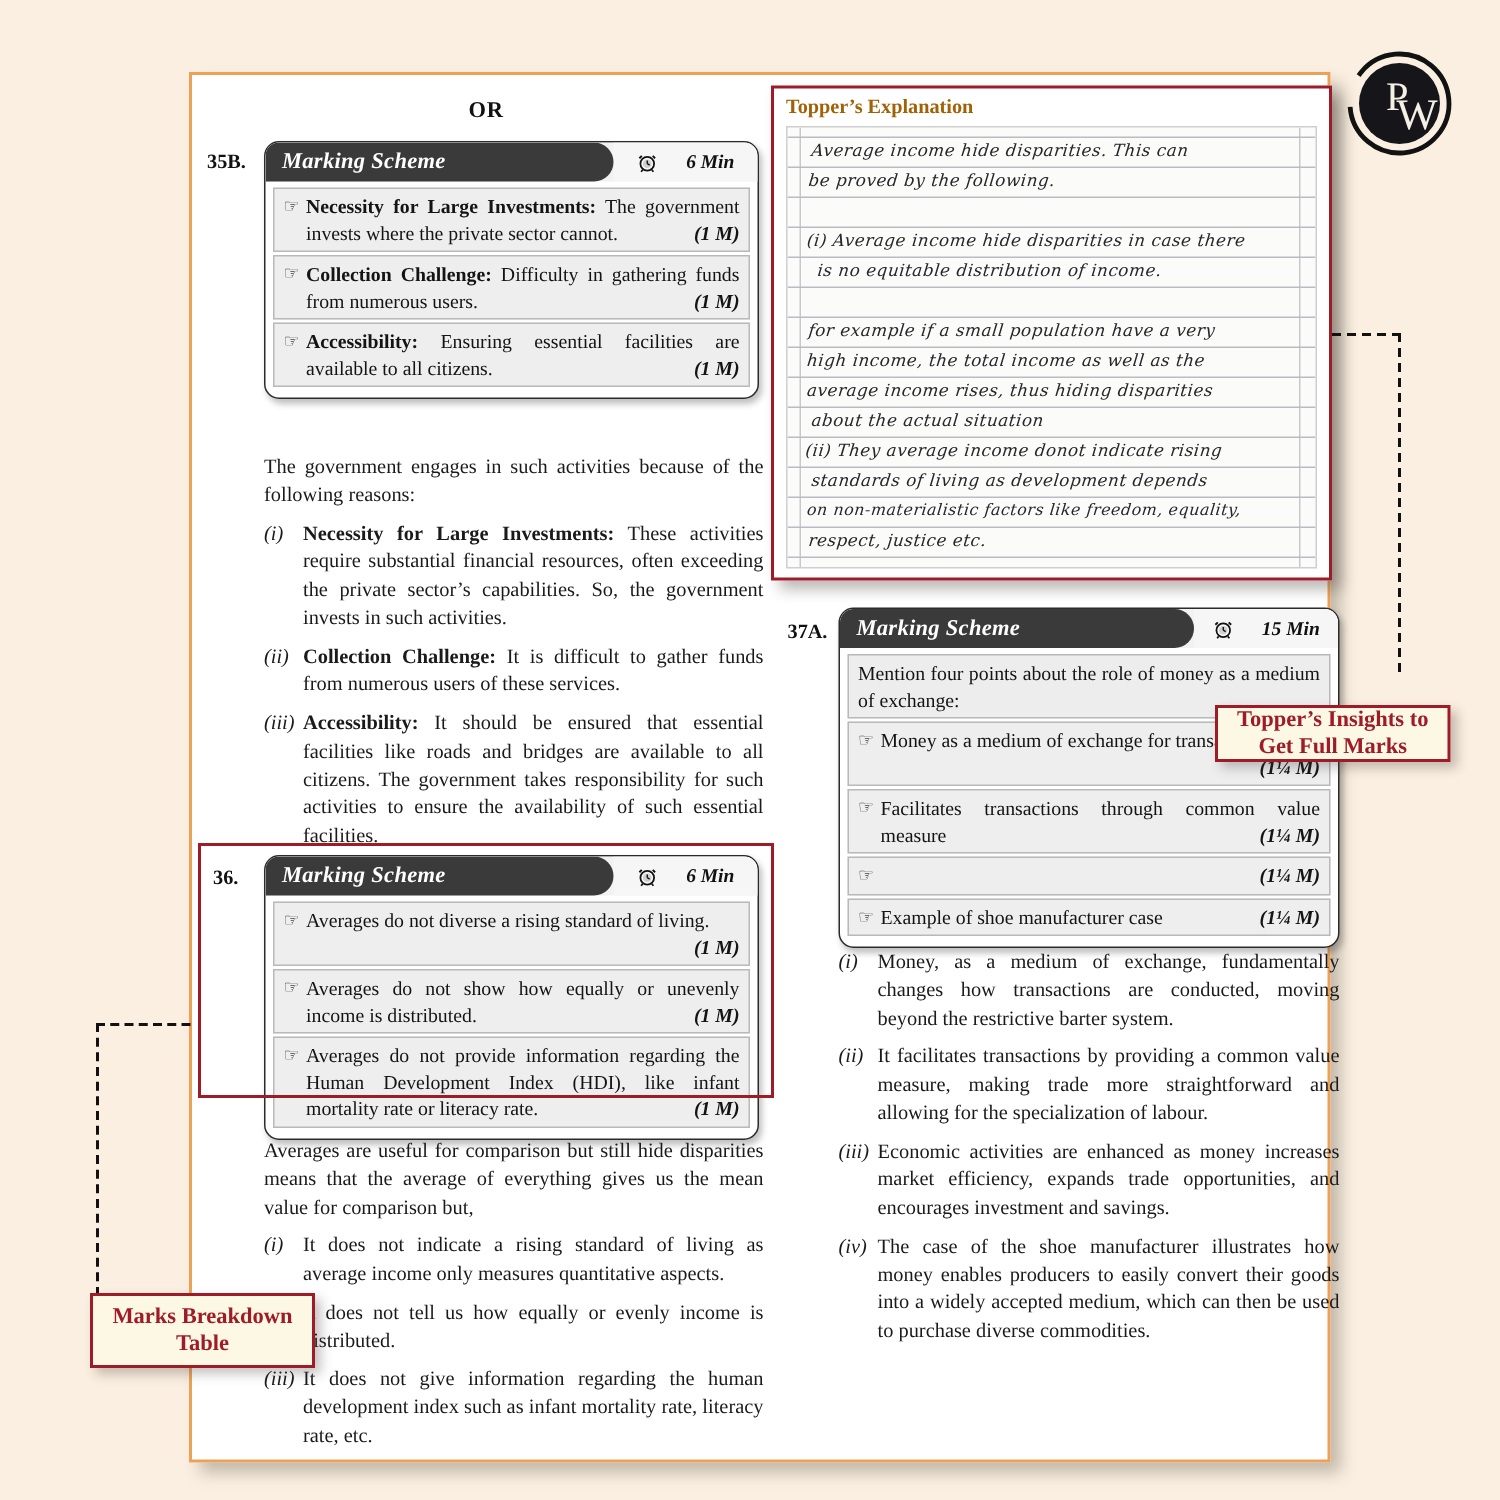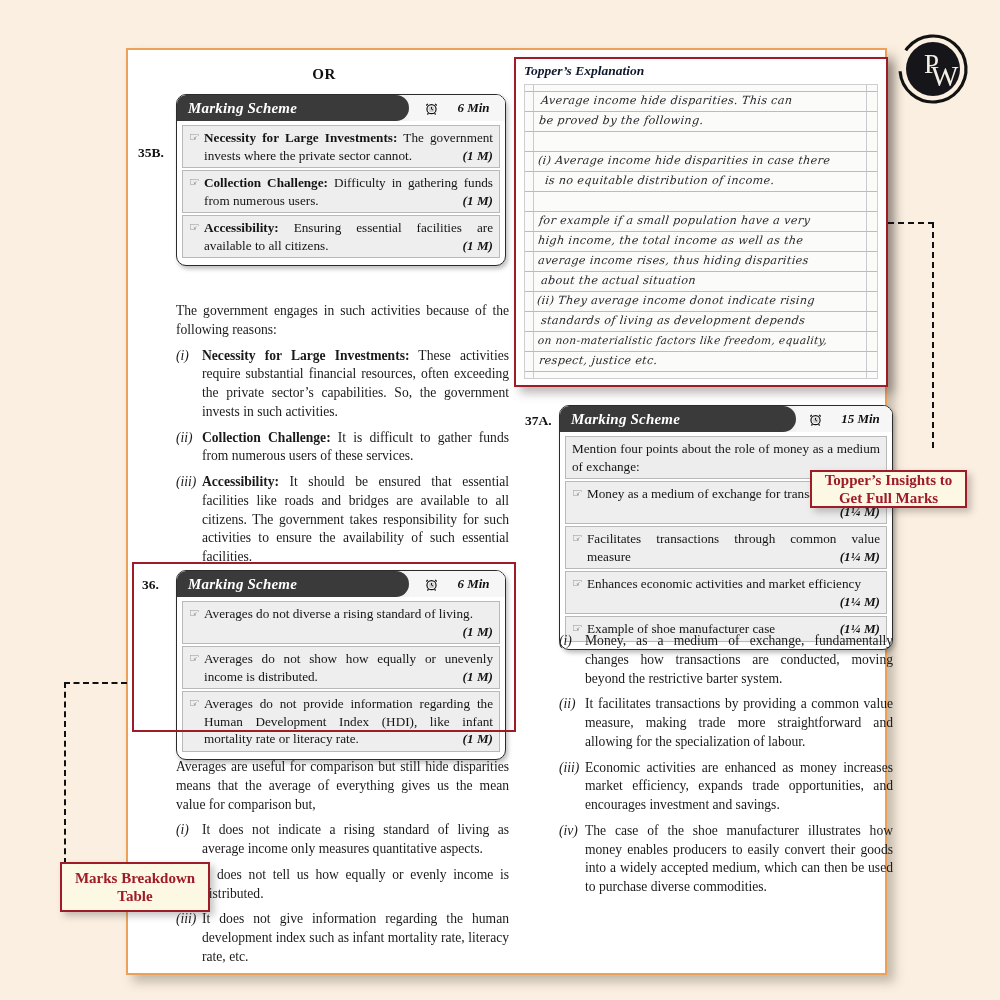--- a/index.html
+++ b/index.html
@@ -84,21 +84,21 @@
     pointer-events:none;
   }
 
   
   #topper-box{
     position:absolute;left:514px;top:57px;width:374px;height:330px;
     border:2.5px solid #9e1b28;background:#ffffff;box-sizing:border-box;
     box-shadow:6px 6px 9px rgba(60,50,45,.35);
   }
   #topper-box .tt{
-    font-style:italic;font-weight:bold;font-size:13.5px;color:#0f172a;
+    font-weight:bold;font-size:13.5px;color:#a16207;
     padding:4px 0 3px 8px;
   }
   .hw-sheet{
     position:absolute;left:8px;right:8px;top:25px;bottom:6px;
     background:#fbfbf9;border:1px solid #cfcfcf;overflow:hidden;
   }
   .hw-line{position:absolute;left:0;right:0;height:1px;background:#b9bcc2;}
   .hw-vline{position:absolute;top:0;bottom:0;width:1px;background:#c7c9cf;}
   .hw{
     position:absolute;font-family:"DejaVu Serif", serif;
@@ -129,21 +129,21 @@
 </style>
 </head>
 <body>
 
 <div id="page-sheet">
 
   <div class="col" id="col-left">
 
     <div class="or-label">OR</div>
 
-    <div class="qnum" style="left:10px;top:50px;margin-top:45px;">35B.</div>
+    <div class="qnum" style="left:10px;top:50px;">35B.</div>
 
     <div class="ms-card" style="position:absolute;left:48px;top:44px;width:330px;">
       <div class="ms-head">
         <div class="title">Marking Scheme</div>
         <div class="timebox">
           <span class="clock">
             <svg width="15" height="15" viewBox="0 0 24 24">
               <circle cx="12" cy="13" r="7.3" fill="none" stroke="#111" stroke-width="1.9"></circle>
               <circle cx="12" cy="13" r="4.6" fill="#cfcfcf" stroke="none"></circle>
               <line x1="12" y1="13" x2="12" y2="9.5" stroke="#111" stroke-width="1.5"></line>
@@ -295,21 +295,21 @@
         <div class="ms-row">
           <div class="pt">
             <span class="hand">☞</span>
             <span class="ptext"><span>Facilitates transactions through common value measure</span>
               <span class="mk right">(1¼ M)</span></span>
           </div>
         </div>
         <div class="ms-row">
           <div class="pt">
             <span class="hand">☞</span>
-            <span class="ptext"><span>Enhances economic activities and market efficiency</span>
+            <span class="ptext">
               <span class="mk right">(1¼ M)</span></span>
           </div>
         </div>
         <div class="ms-row">
           <div class="pt">
             <span class="hand">☞</span>
             <span class="ptext"><span>Example of shoe manufacturer case</span>
               <span class="mk right">(1¼ M)</span></span>
           </div>
         </div>

